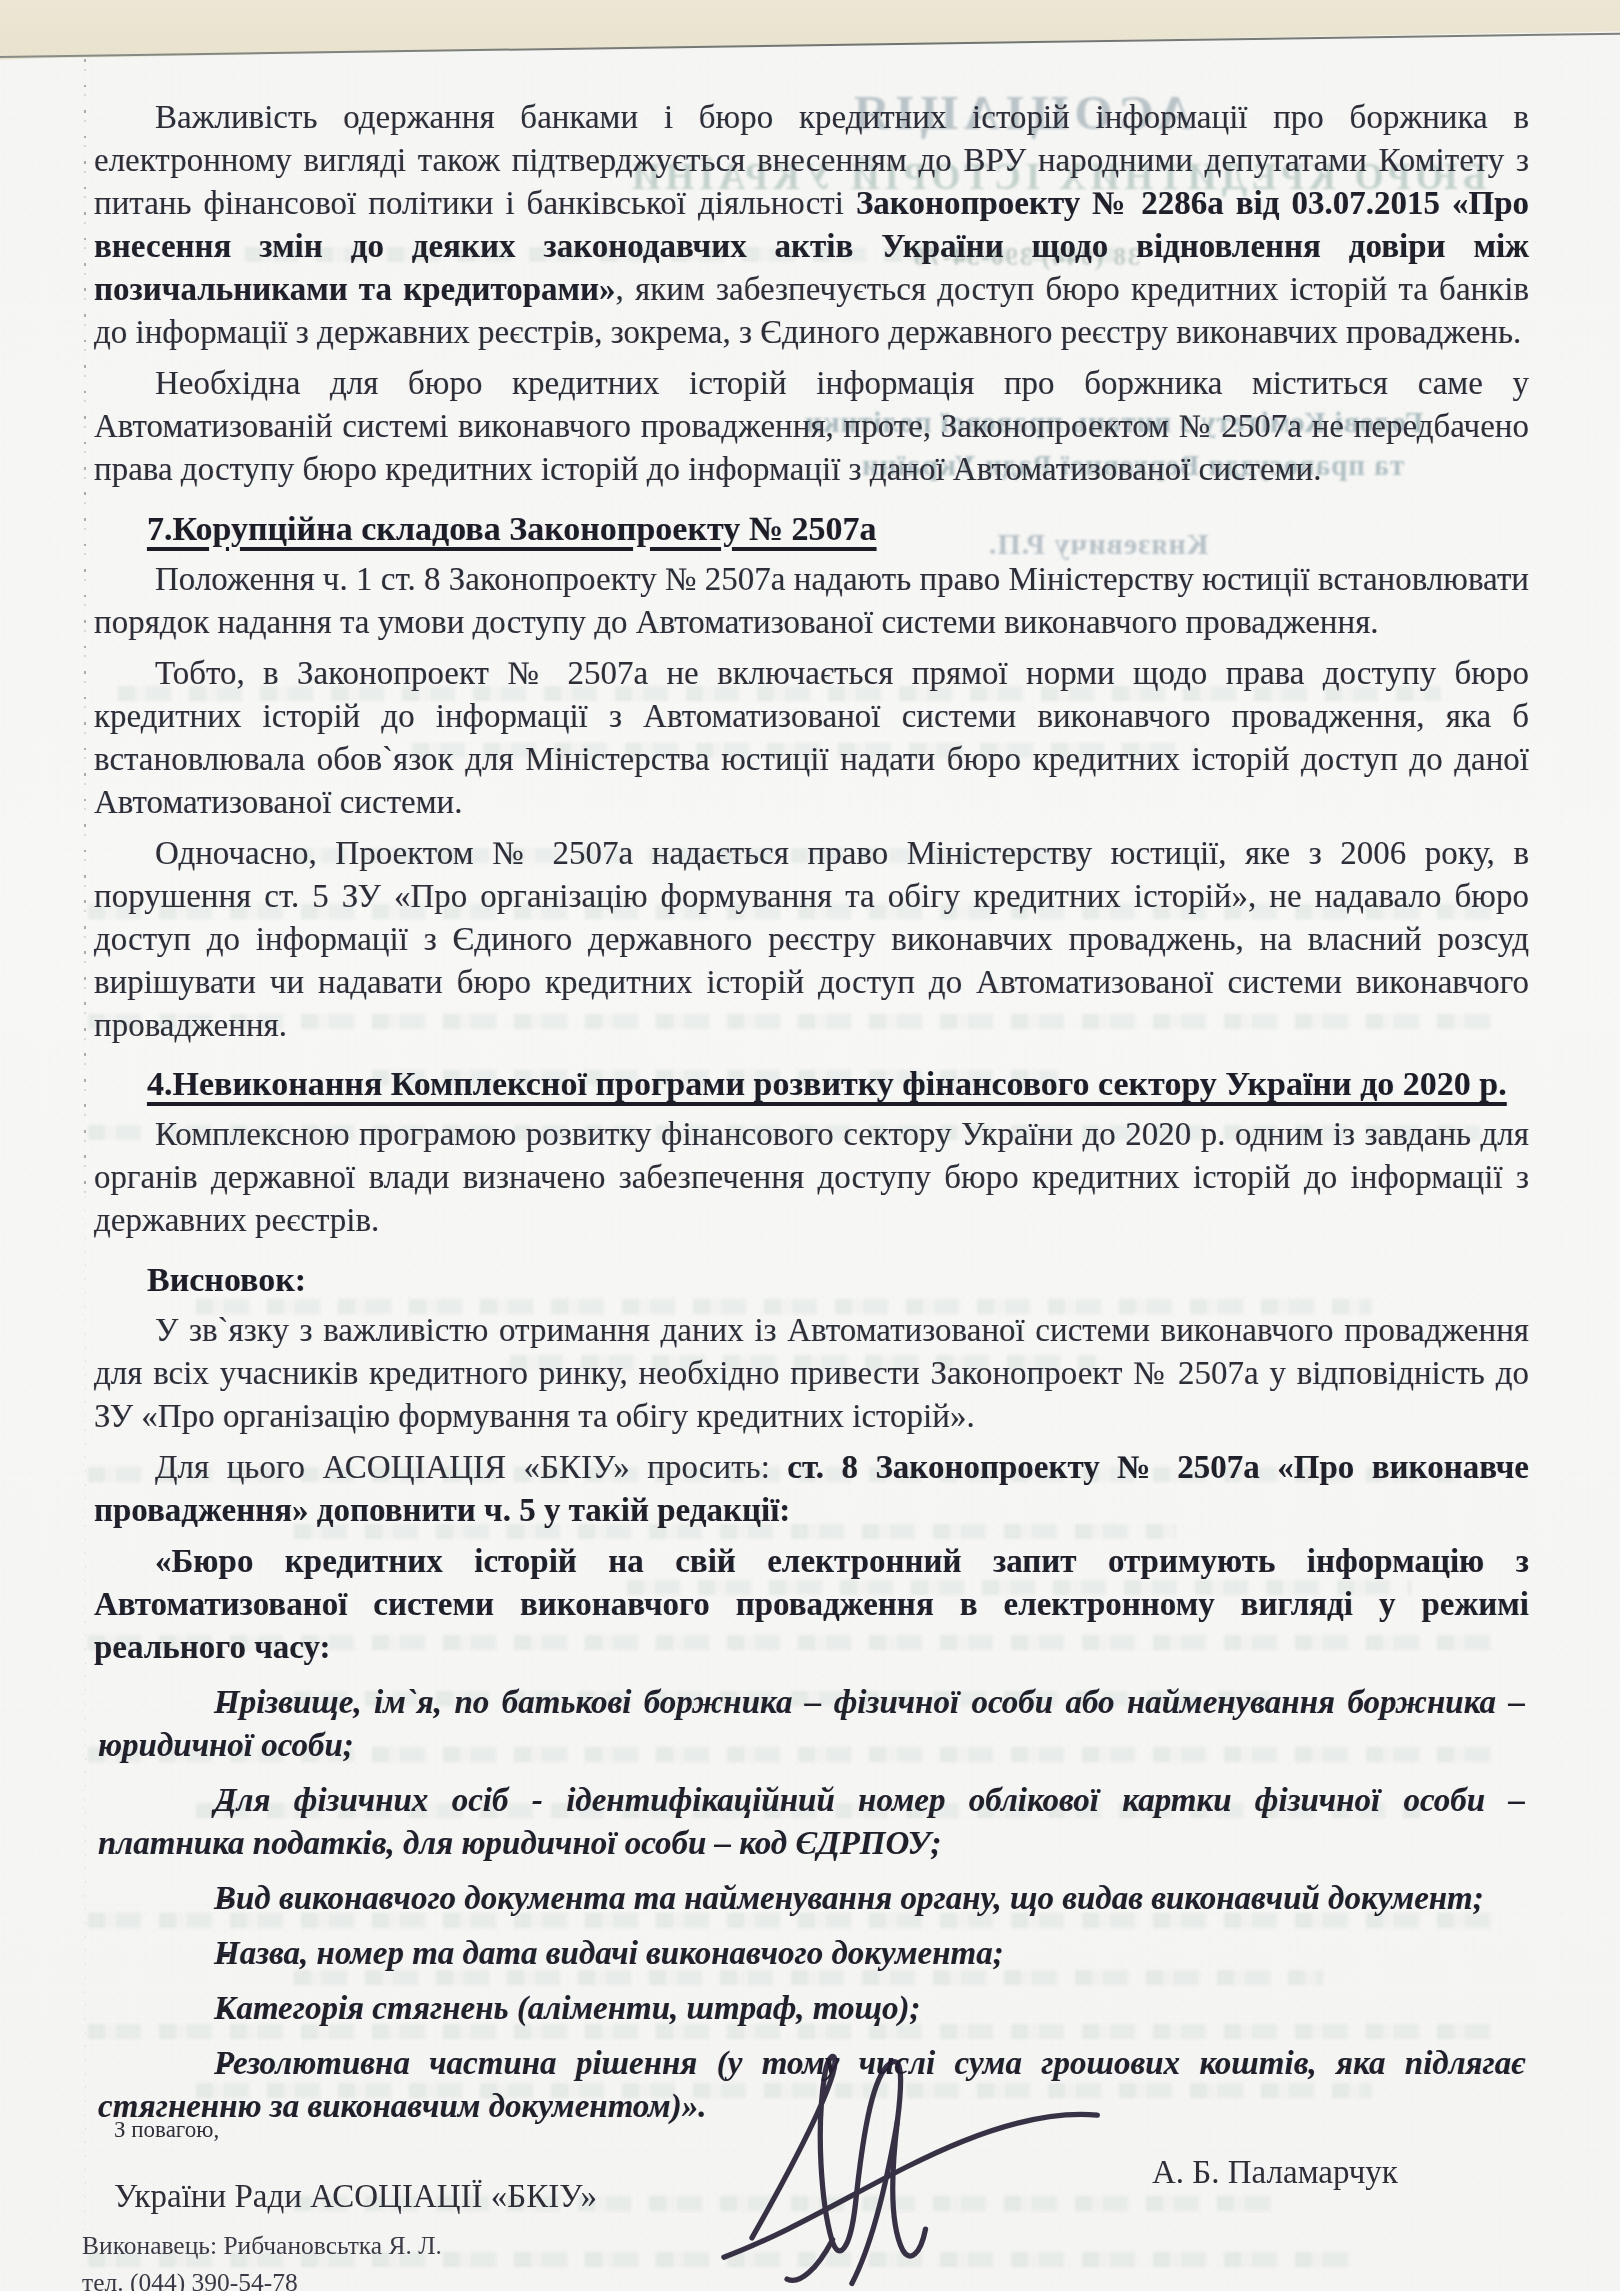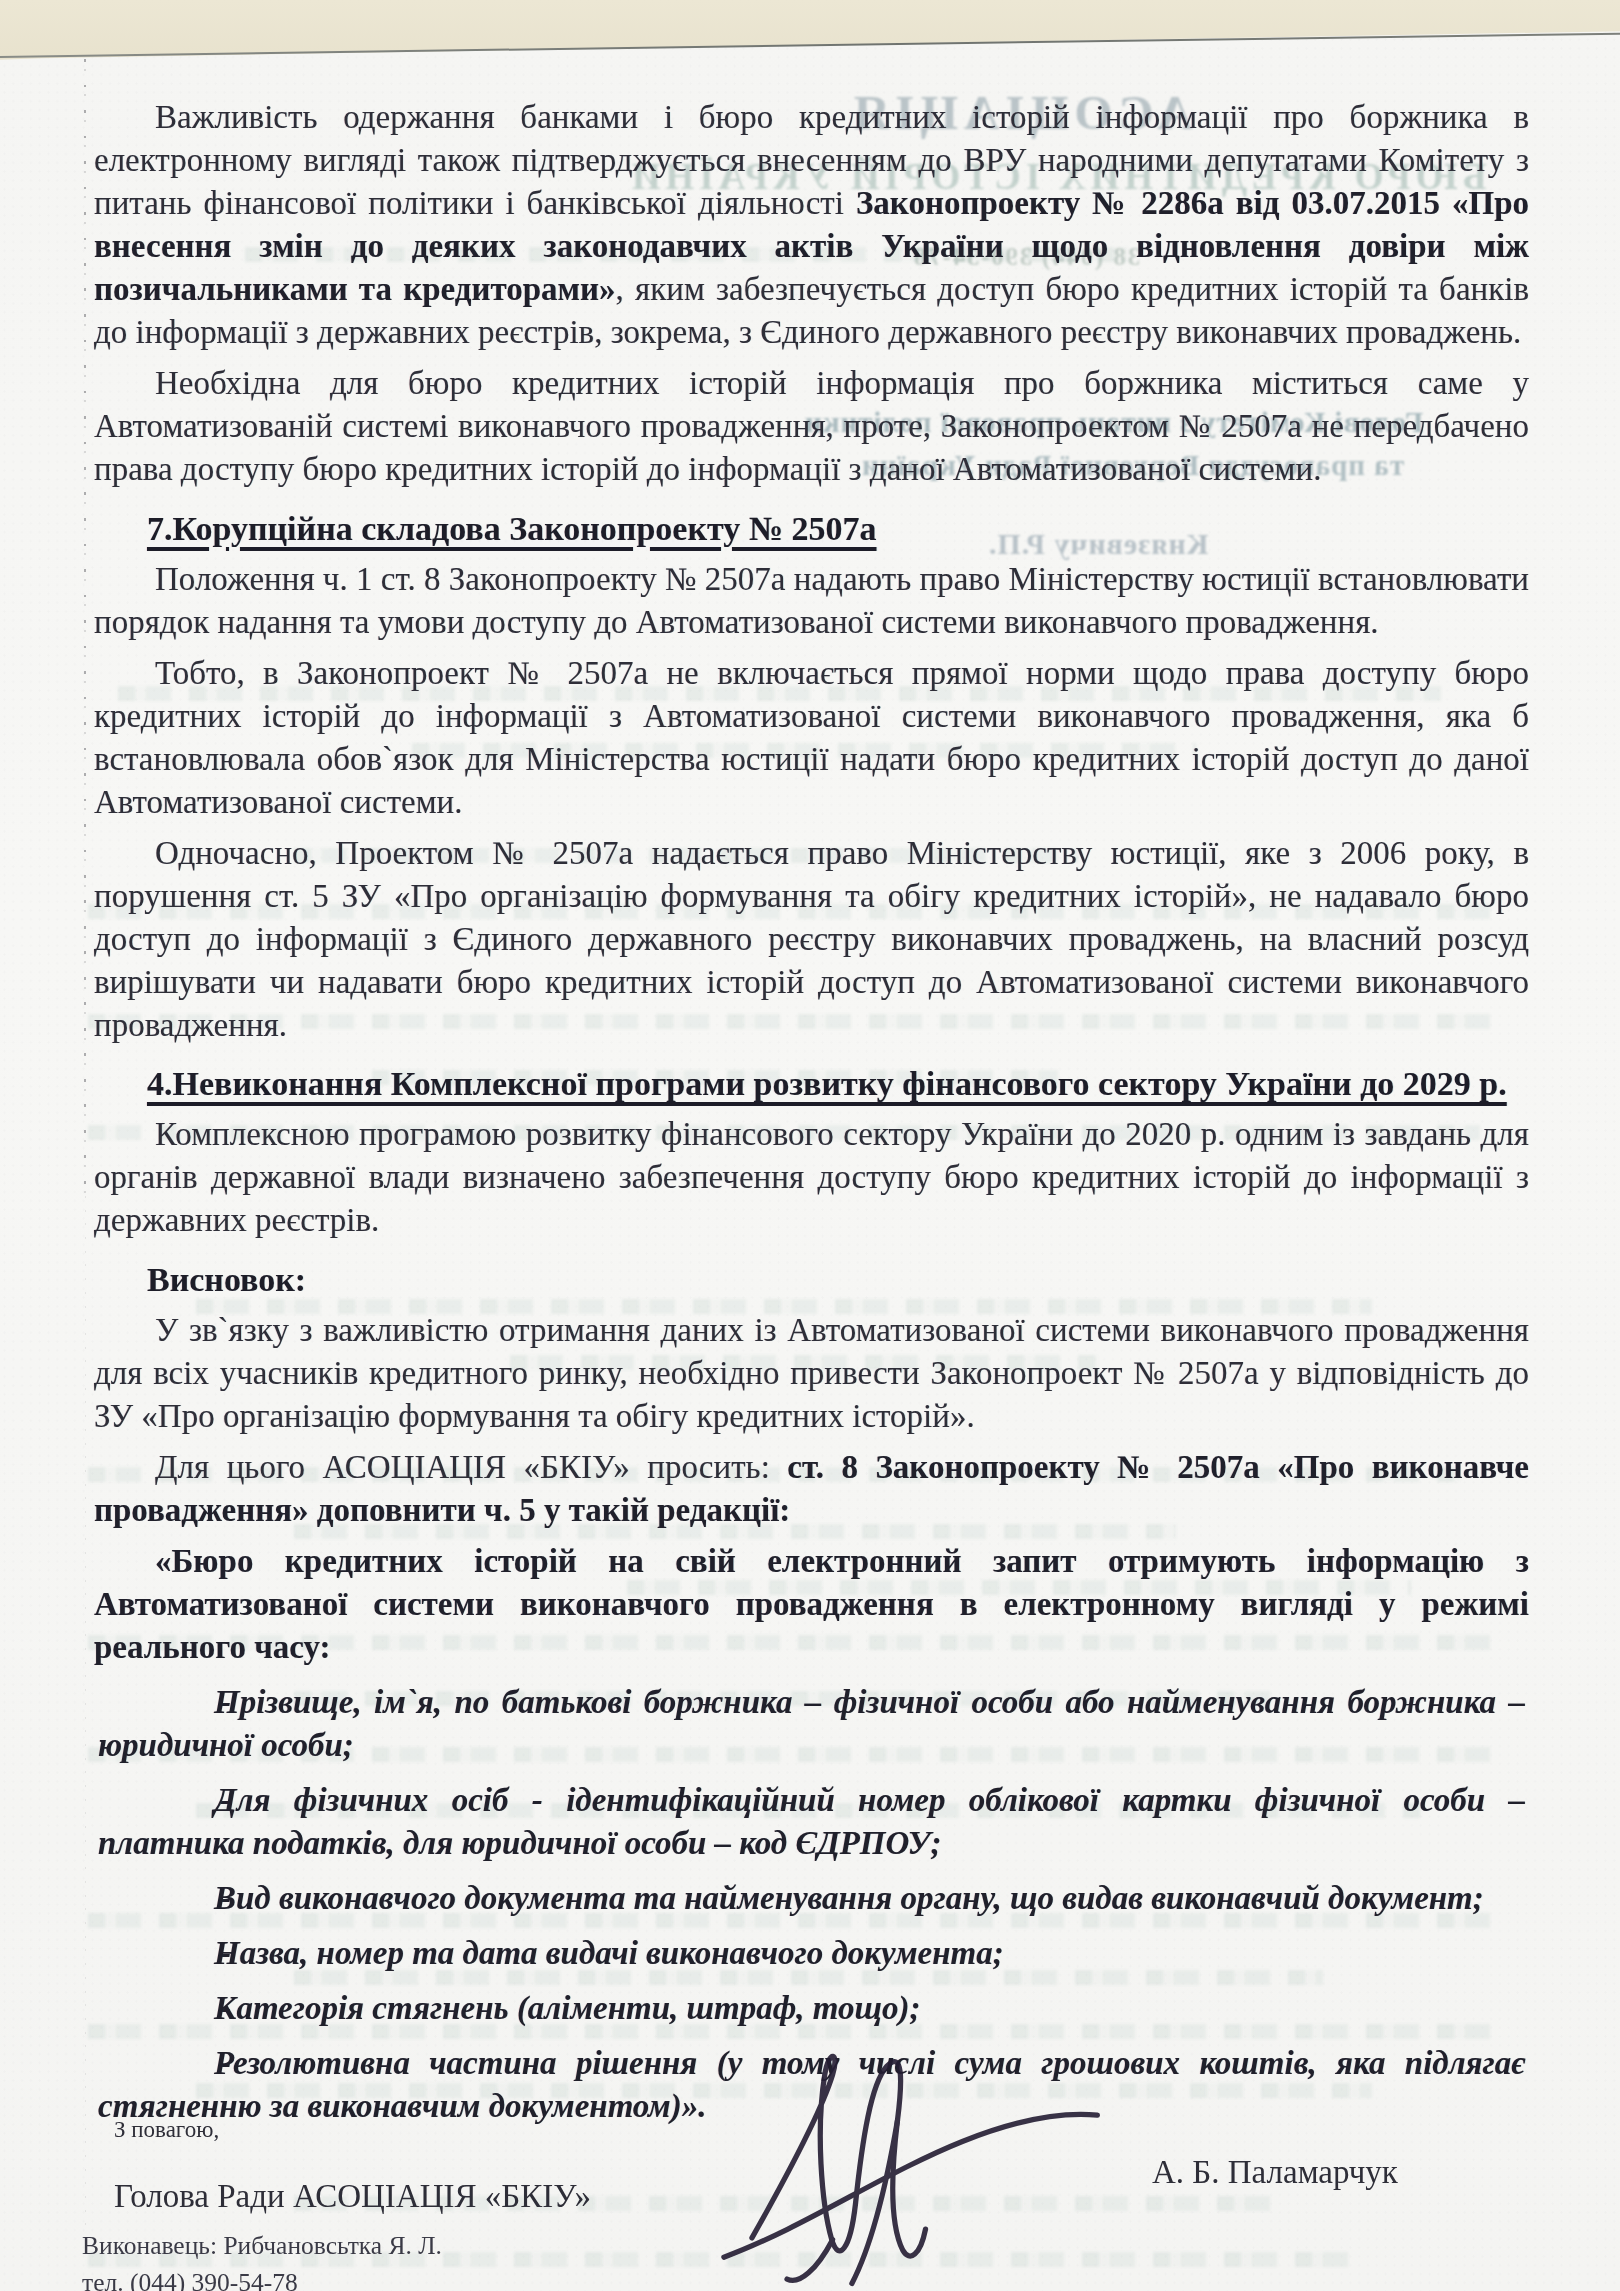--- a/index.html
+++ b/index.html
@@ -104,36 +104,36 @@
   <div class="fold"></div>
   <div class="fold2"></div>
 
   <div class="content">
       <p class="para"><span>Важливість одержання банками і бюро кредитних історій інформації про боржника в електронному вигляді також підтверджується внесенням до ВРУ народними депутатами Комітету з питань фінансової політики і банківської діяльності </span><span class="b">Законопроекту № 2286а від 03.07.2015 «Про внесення змін до деяких законодавчих актів України щодо відновлення довіри між позичальниками та кредиторами»</span><span>, яким забезпечується доступ бюро кредитних історій та банків до інформації з державних реєстрів, зокрема, з Єдиного державного реєстру виконавчих проваджень.</span></p>
       <p class="para"><span>Необхідна для бюро кредитних історій інформація про боржника міститься саме у Автоматизованій системі виконавчого провадження, проте, Законопроектом № 2507а не передбачено права доступу бюро кредитних історій до інформації з даної Автоматизованої системи.</span></p>
       <div class="hd und">7.Корупційна складова Законопроекту № 2507а</div>
       <p class="para"><span>Положення ч. 1 ст. 8 Законопроекту № 2507а надають право Міністерству юстиції встановлювати порядок надання та умови доступу до Автоматизованої системи виконавчого провадження.</span></p>
       <p class="para"><span>Тобто, в Законопроект № 2507а не включається прямої норми щодо права доступу бюро кредитних історій до інформації з Автоматизованої системи виконавчого провадження, яка б встановлювала обов`язок для Міністерства юстиції надати бюро кредитних історій доступ до даної Автоматизованої системи.</span></p>
       <p class="para"><span>Одночасно, Проектом № 2507а надається право Міністерству юстиції, яке з 2006 року, в порушення ст. 5 ЗУ «Про організацію формування та обігу кредитних історій», не надавало бюро доступ до інформації з Єдиного державного реєстру виконавчих проваджень, на власний розсуд вирішувати чи надавати бюро кредитних історій доступ до Автоматизованої системи виконавчого провадження.</span></p>
-      <div class="hd und">4.Невиконання Комплексної програми розвитку фінансового сектору України до 2029 р.</div>
+      <div class="hd und">4.Невиконання Комплексної програми розвитку фінансового сектору України до 2020 р.</div>
       <p class="para"><span>Комплексною програмою розвитку фінансового сектору України до 2020 р. одним із завдань для органів державної влади визначено забезпечення доступу бюро кредитних історій до інформації з державних реєстрів.</span></p>
       <div class="hd">Висновок:</div>
       <p class="para"><span>У зв`язку з важливістю отримання даних із Автоматизованої системи виконавчого провадження для всіх учасників кредитного ринку, необхідно привести Законопроект № 2507а у відповідність до ЗУ «Про організацію формування та обігу кредитних історій».</span></p>
       <p class="para"><span>Для цього АСОЦІАЦІЯ «БКІУ» просить: </span><span class="b">ст. 8 Законопроекту № 2507а «Про виконавче провадження» доповнити ч. 5 у такій редакції:</span></p>
       <p class="para"><span class="b">«Бюро кредитних історій на свій електронний запит отримують інформацію з Автоматизованої системи виконавчого провадження в електронному вигляді у режимі реального часу:</span></p>
       <p class="li"><span class="dash">-</span><span class="b">Прізвище, ім`я, по батькові боржника – фізичної особи або найменування боржника – юридичної особи;</span></p>
       <p class="li"><span class="dash">-</span><span class="b">Для фізичних осіб - ідентифікаційний номер облікової картки фізичної особи – платника податків, для юридичної особи – код ЄДРПОУ;</span></p>
       <p class="li"><span class="dash">-</span><span class="b">Вид виконавчого документа та найменування органу, що видав виконавчий документ;</span></p>
       <p class="li"><span class="dash">-</span><span class="b">Назва, номер та дата видачі виконавчого документа;</span></p>
       <p class="li"><span class="dash">-</span><span class="b">Категорія стягнень (аліменти, штраф, тощо);</span></p>
       <p class="li"><span class="dash">-</span><span class="b">Резолютивна частина рішення (у тому числі сума грошових коштів, яка підлягає стягненню за виконавчим документом)».</span></p>
     </div>
 
   <div class="closing-regards">З повагою,</div>
-  <div class="closing-title">Голова Ради АСОЦІАЦІЯ «БКІУ»</div>
+  <div class="closing-title">України Ради АСОЦІАЦІЇ «БКІУ»</div>
   <div class="closing-name">А. Б. Паламарчук</div>
 
   <svg class="signature" viewBox="0 0 480 300" fill="none">
     <g stroke="#241d33" stroke-width="6" stroke-linecap="round" opacity="0.9">
       <path d="M58 236 C 92 176, 136 96, 150 50 C 158 24, 146 20, 141 50 C 131 112, 137 196, 149 238 C 157 264, 170 250, 176 198 C 184 122, 194 60, 212 40 C 230 22, 230 54, 224 102 C 216 168, 216 222, 230 250 C 238 264, 250 256, 256 226"></path>
       <path d="M26 258 C 118 224, 208 162, 298 126 C 358 102, 410 92, 452 96"></path>
       <path d="M150 238 C 132 272, 112 290, 98 283"></path>
       <path d="M224 102 C 212 172, 196 242, 172 288"></path>
     </g>
   </svg>

